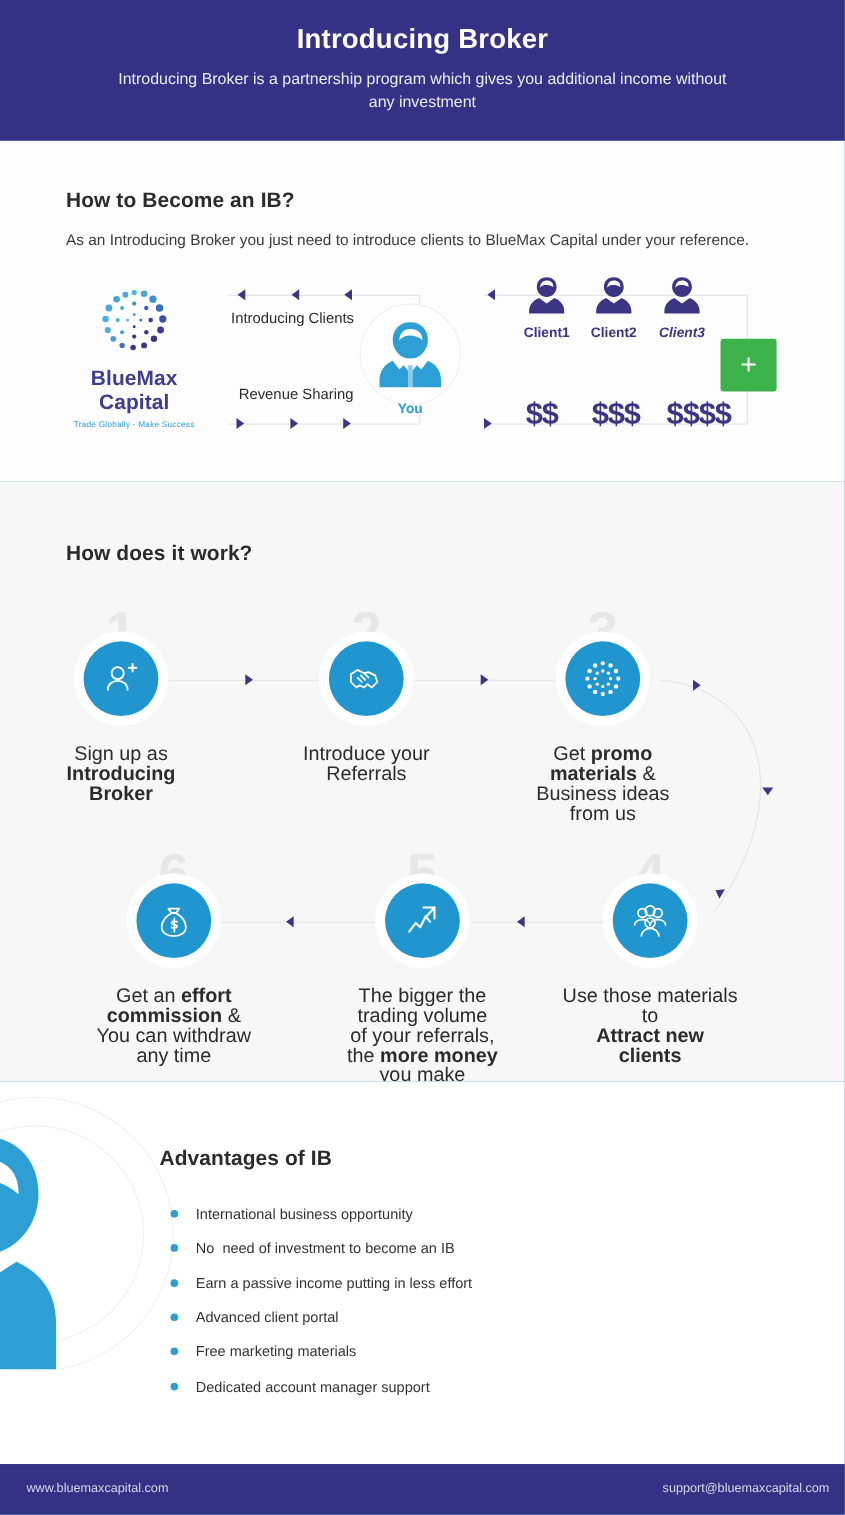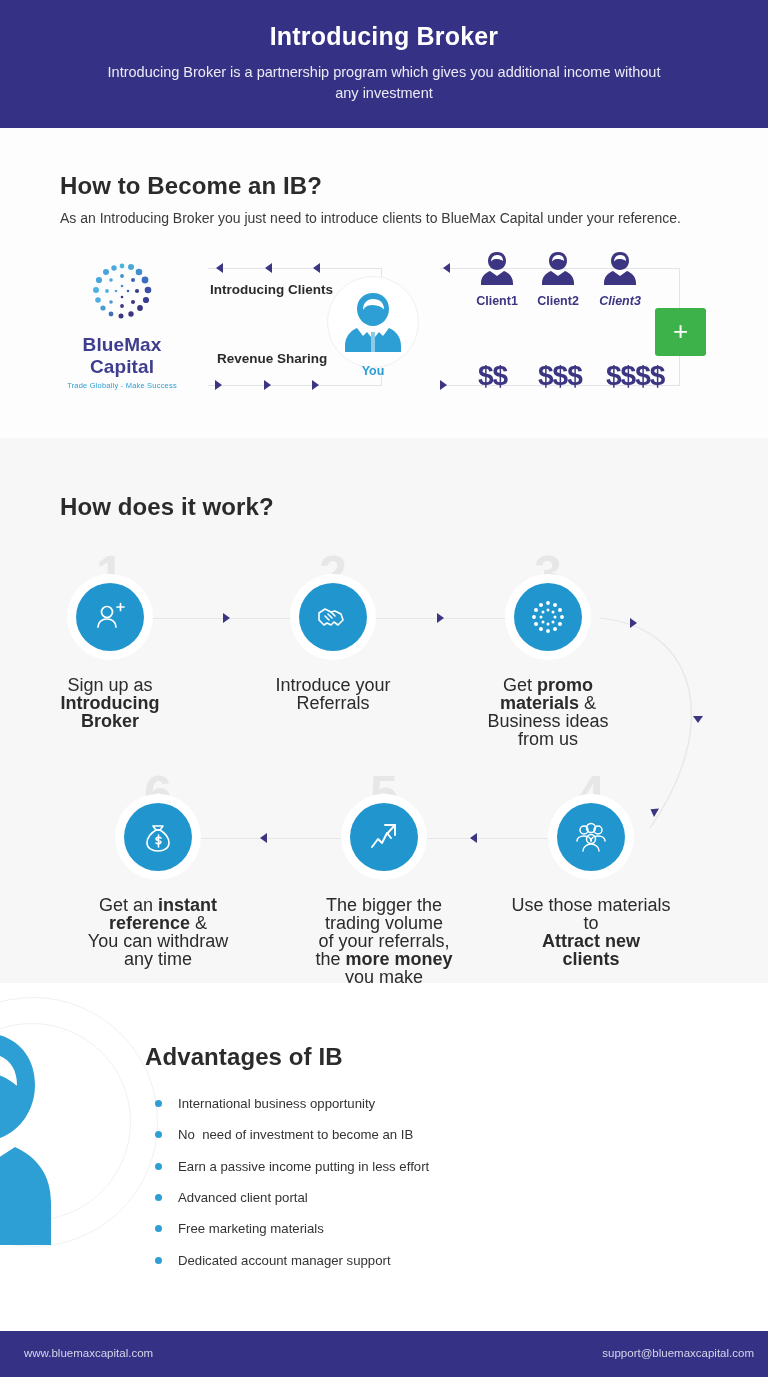--- a/index.html
+++ b/index.html
@@ -23,21 +23,21 @@
     font-size:14.5px; font-weight:400; line-height:21px;
     margin:11px auto 0; width:560px; color:#eceaf6;
   }
 
   
   .sec-become {
     position:absolute; left:0; top:128px; width:768px; height:310px;
     background:#fdfdfd;
   }
   .h2 {
-    font-size:24px; font-weight:bold; color:#2b2b2b;
+    font-size:19px; font-weight:bold; color:#2b2b2b;
     letter-spacing:.1px;
   }
   .become-title { position:absolute; left:60px; top:44px; }
   .become-sub {
     position:absolute; left:60px; top:82px; font-size:14px; color:#3a3a3a;
   }
 
   .diagram { position:absolute; left:0; top:120px; width:768px; height:185px; }
 
   
@@ -51,21 +51,21 @@
 
   
   .rail { position:absolute; height:1px; background:#e3e3ea; }
   .vrail { position:absolute; width:1px; background:#e3e3ea; }
   .tri { position:absolute; width:0; height:0; }
   .tri-l { border-top:5px solid transparent; border-bottom:5px solid transparent; border-right:7px solid #3b3582; }
   .tri-r { border-top:5px solid transparent; border-bottom:5px solid transparent; border-left:7px solid #3b3582; }
   .tri-d { border-left:5px solid transparent; border-right:5px solid transparent; border-top:7px solid #3b3582; }
 
   .flow-label {
-    position:absolute; font-size:13.5px; color:#2b2b2b; font-weight:700;
+    position:absolute; font-size:13.5px; color:#2b2b2b; font-weight:400;
     white-space:nowrap;
   }
 
   
   .you-wrap { position:absolute; left:327px; top:28px; width:92px; height:92px; }
   .you-ring {
     position:absolute; inset:0; border-radius:50%;
     border:1px solid #f0f0f4; background:#fff;
   }
   .you-label {
@@ -359,21 +359,21 @@
       <div class="step-circle">
         <svg width="34" height="34" viewBox="0 0 34 34">
           <g fill="none" stroke="#fff" stroke-width="1.6" stroke-linecap="round" stroke-linejoin="round">
             <path d="M12 6h10l-3 4h-4z"></path>
             <path d="M15 10c-5 3-9 8-9 13 0 5 5 8 11 8s11-3 11-8c0-5-4-10-9-13z"></path>
             <path d="M20 18c-1-1-5-1-5 1s5 1 5 3-4 2-5 1M17.5 15v12"></path>
           </g>
         </svg>
       </div>
       <div class="step-text">
-        Get an <b>instant reference</b> &amp;<br>
+        Get an <b>effort commission</b> &amp;<br>
         <span>You can withdraw any time</span>
       </div>
     </div>
 
     <div class="step" style="left:304px; top:365px;">
       <div class="step-num">5</div>
       <div class="step-circle">
         <svg width="34" height="34" viewBox="0 0 34 34">
           <g fill="none" stroke="#fff" stroke-width="1.9" stroke-linecap="round" stroke-linejoin="round">
             <path d="M5 27l6-8 4 4 5-10 4 5"></path>

